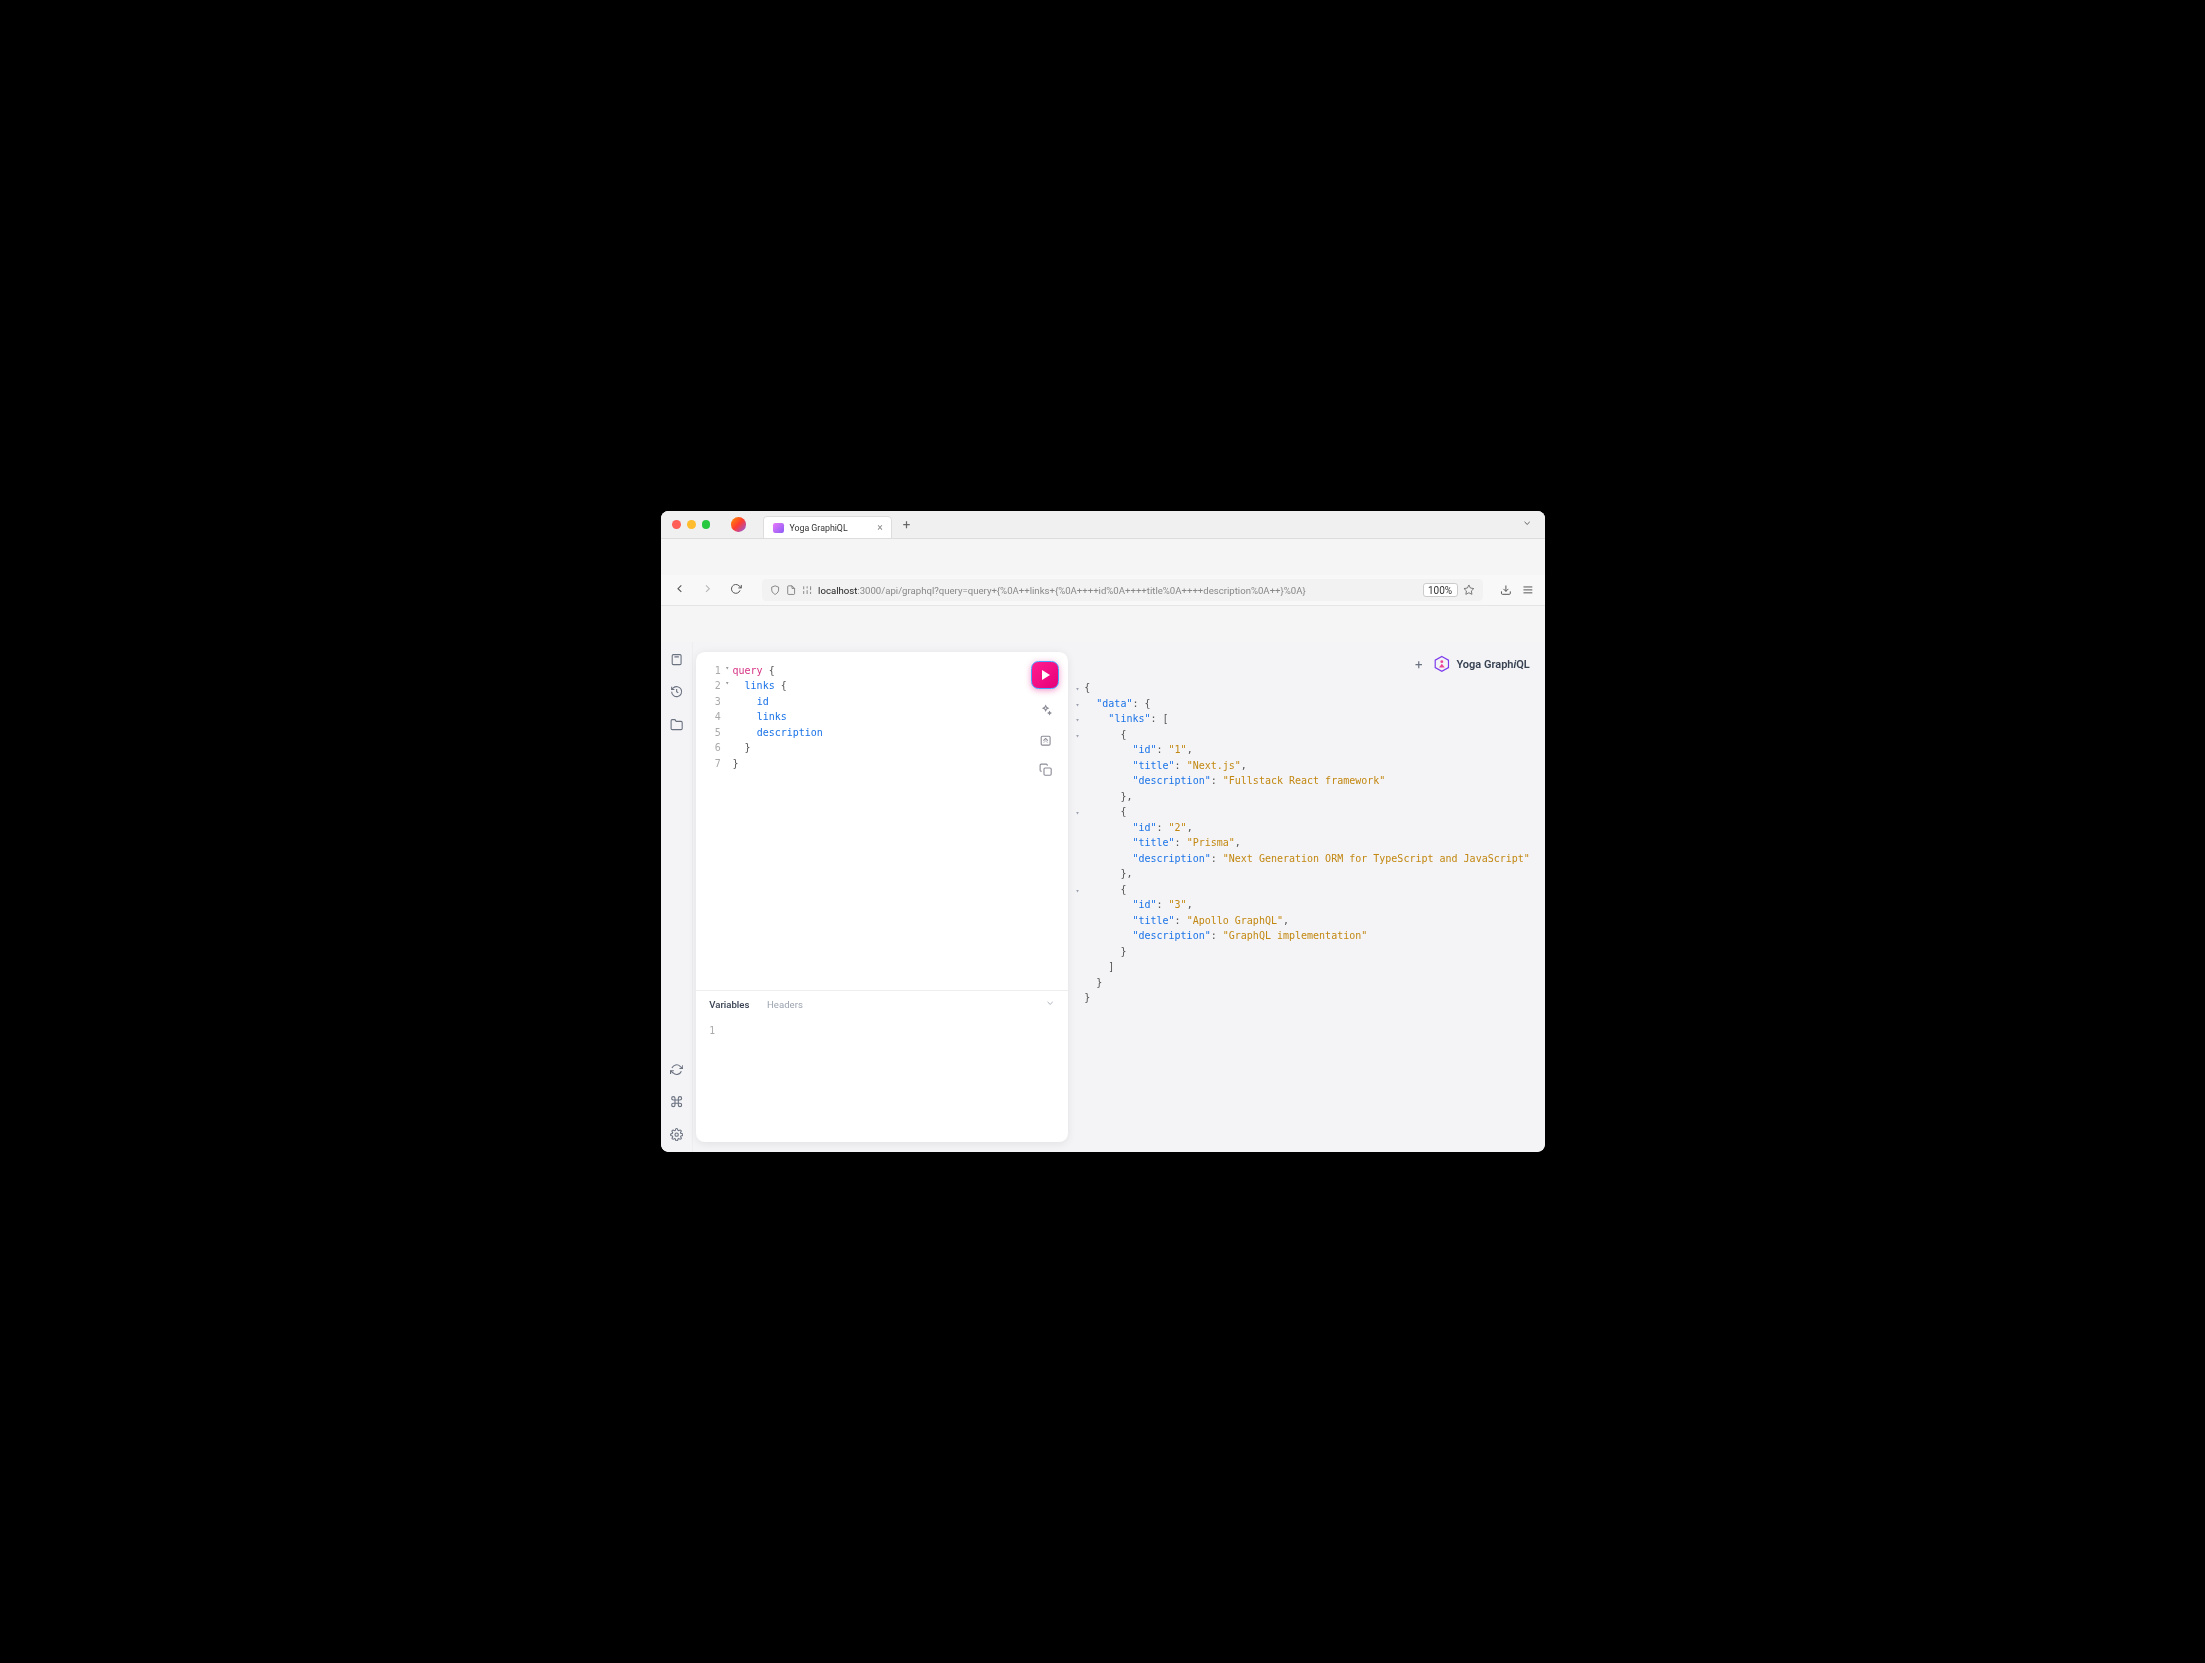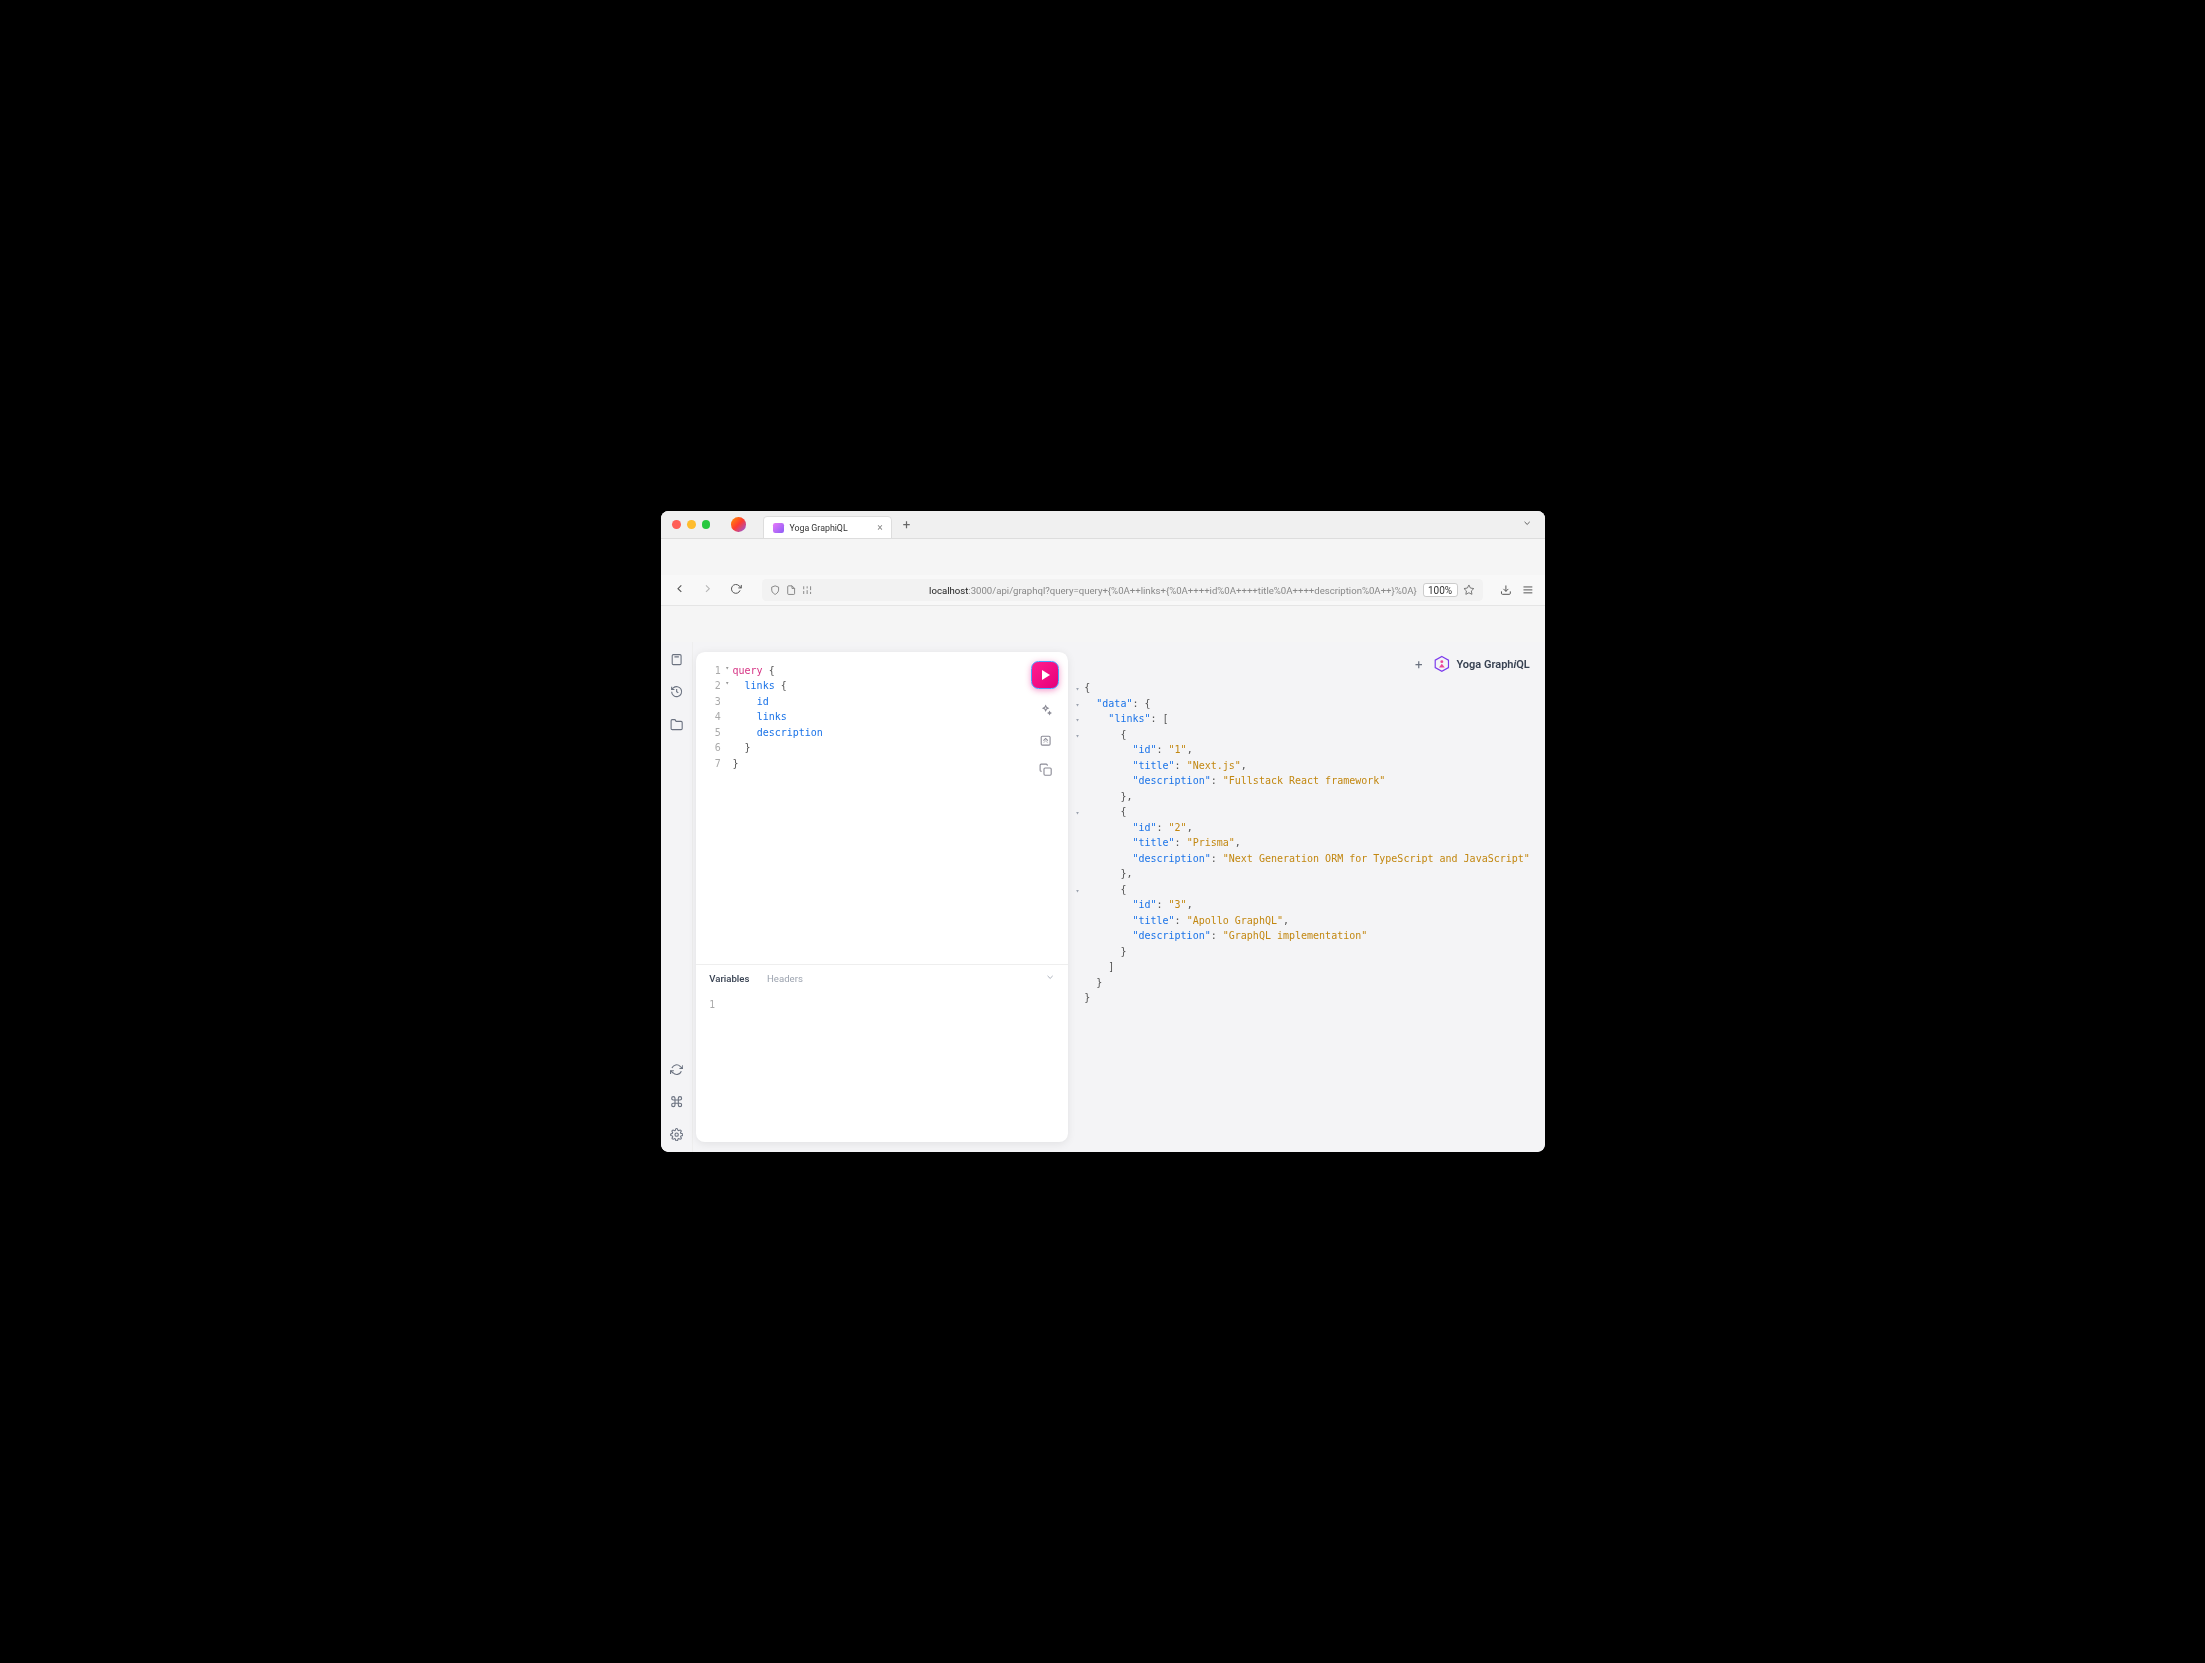--- a/index.html
+++ b/index.html
@@ -78,21 +78,20 @@
       height: 22px;
       background: #f2f2f2;
       border-radius: 4.4px;
       display: flex;
       align-items: center;
       padding: 0 7.4px;
       gap: 5.9px;
       font-size: 9.6px;
       color: #555;
       margin: 0 7.4px;
-      text-align: right;
     }
     .urlbar .url { flex: 1; white-space: nowrap; overflow: hidden; }
     .url-host { color: #222; }
     .url-path { color: #888; }
     .zoom-badge {
       background: #fff; border: 0.7px solid #ccc; border-radius: 2.9px;
       padding: 0.7px 4.4px; font-size: 10px; color: #333;
     }
     .toolbar-right { display: flex; align-items: center; gap: 10.3px; color: #555; }
 
@@ -165,21 +164,21 @@
       width: 0; height: 0;
       border-left: 8px solid #fff;
       border-top: 5.2px solid transparent;
       border-bottom: 5.2px solid transparent;
       margin-left: 2.2px;
     }
     .mini-icon { width: 14.7px; height: 14.7px; color: #8b8b96; cursor: pointer; display:flex; align-items:center; justify-content:center;}
 
     .vars-panel {
       border-top: 0.7px solid #eee;
-      height: 178px;
+      height: 152px;
       display: flex; flex-direction: column;
     }
     .vars-tabs {
       display: flex; align-items: center;
       padding: 7.4px 13.3px 4.4px;
       gap: 17.7px;
       font-size: 9.6px;
     }
     .vtab { color: #9ca3af; cursor: pointer; }
     .vtab.active { color: #374151; font-weight: 500;}

